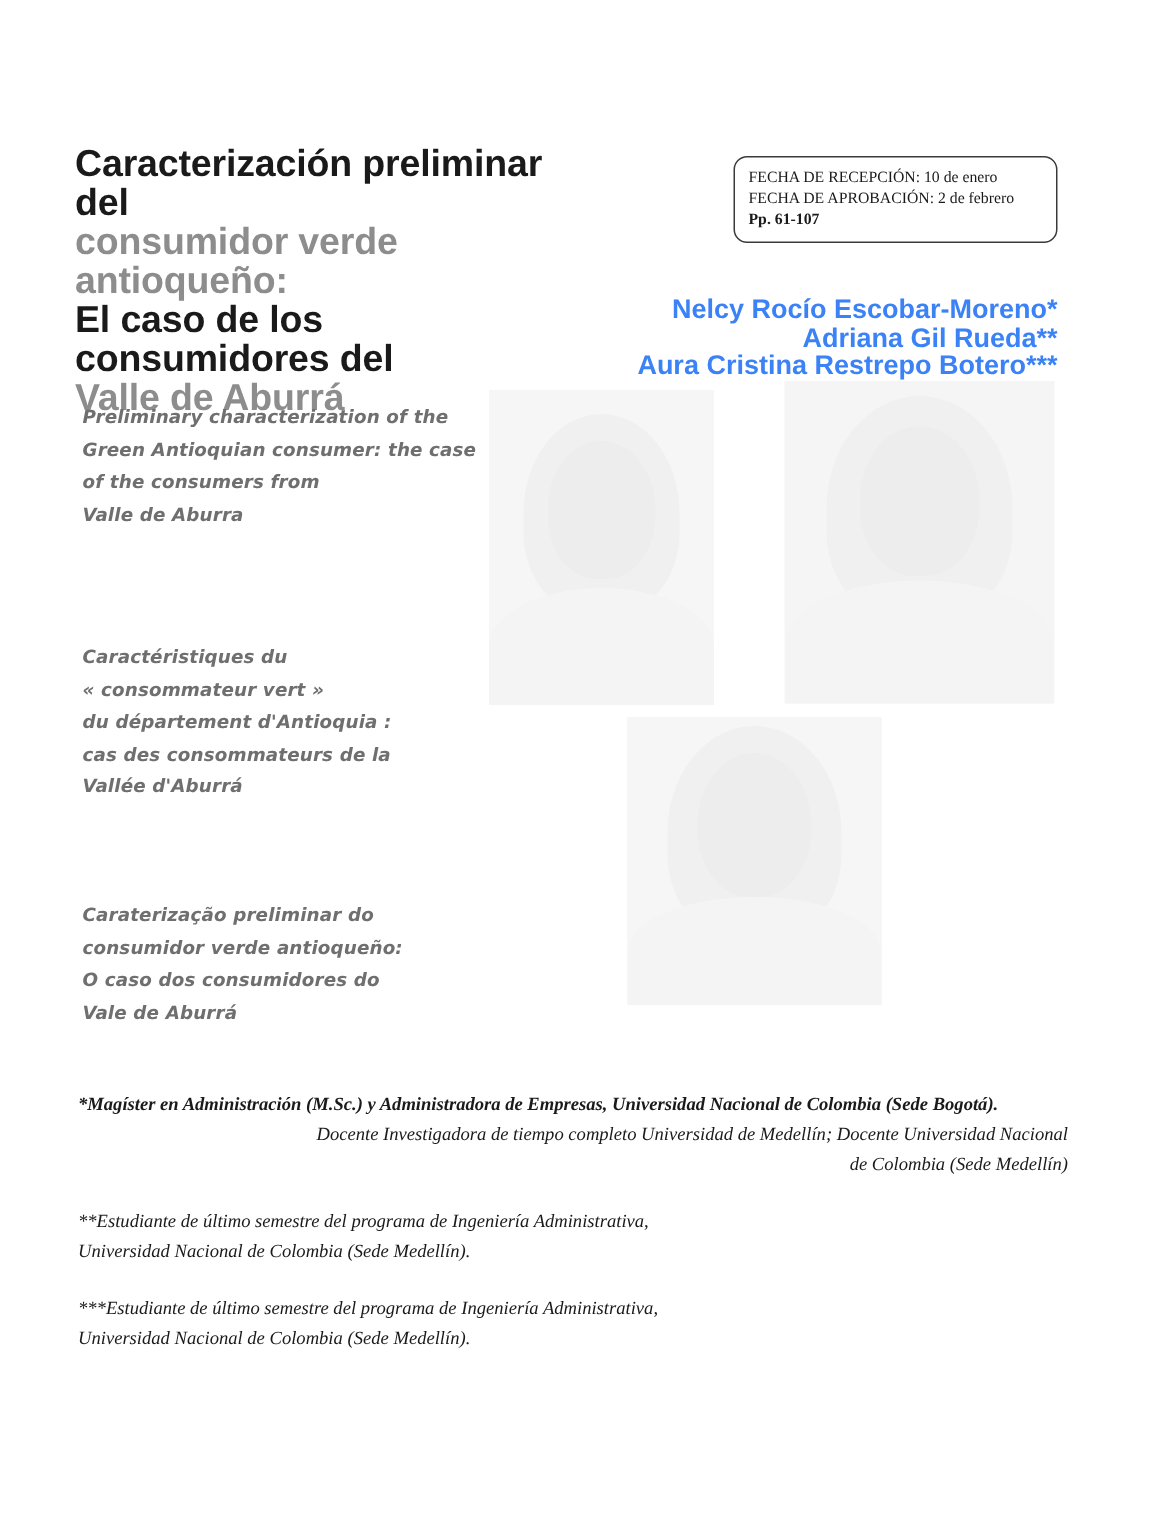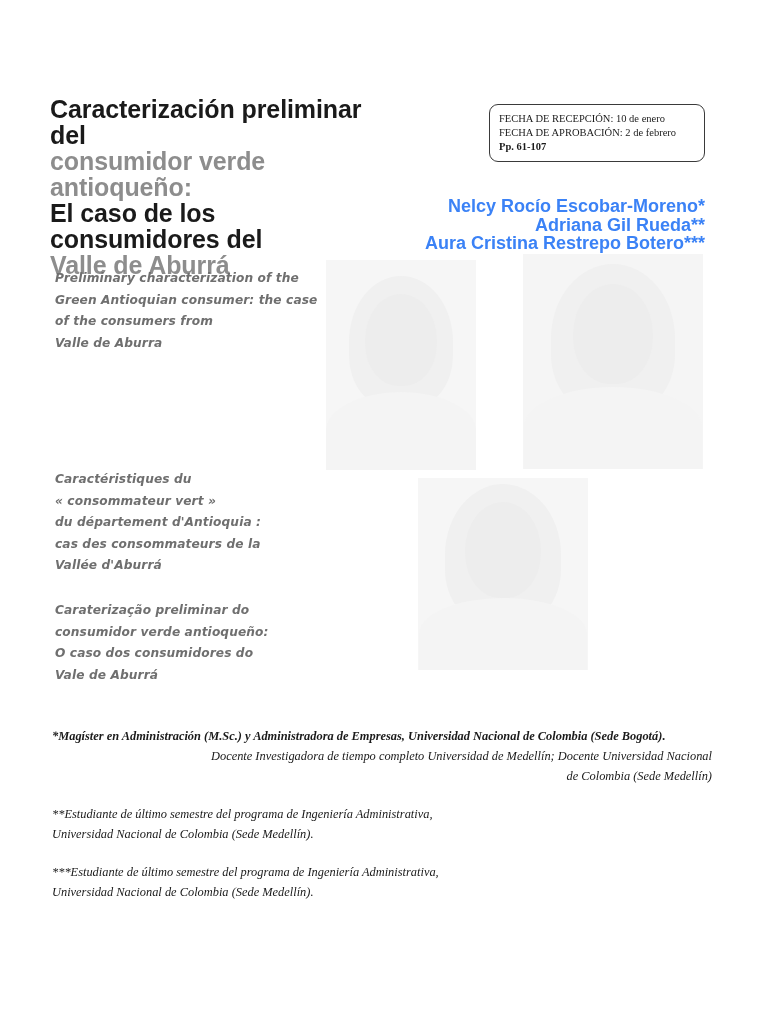--- a/index.html
+++ b/index.html
@@ -201,21 +201,21 @@
   <div class="authors">
     <div>Nelcy Rocío Escobar-Moreno*</div>
     <div>Adriana Gil Rueda**</div>
     <div>Aura Cristina Restrepo Botero***</div>
   </div>
 
   <div class="trans trans-en" style="white-space: pre-line;">Preliminary characterization of the
 Green Antioquian consumer: the case
 of the consumers from
 Valle de Aburra</div>
-  <div class="trans trans-fr" style="white-space: pre-line; margin-top: 41px;">Caractéristiques du
+  <div class="trans trans-fr" style="white-space: pre-line;">Caractéristiques du
 « consommateur vert »
 du département d'Antioquia :
 cas des consommateurs de la
 Vallée d'Aburrá</div>
   <div class="trans trans-pt" style="white-space: pre-line;">Caraterização preliminar do
 consumidor verde antioqueño:
 O caso dos consumidores do
 Vale de Aburrá</div>
 
   <div class="footnotes">

